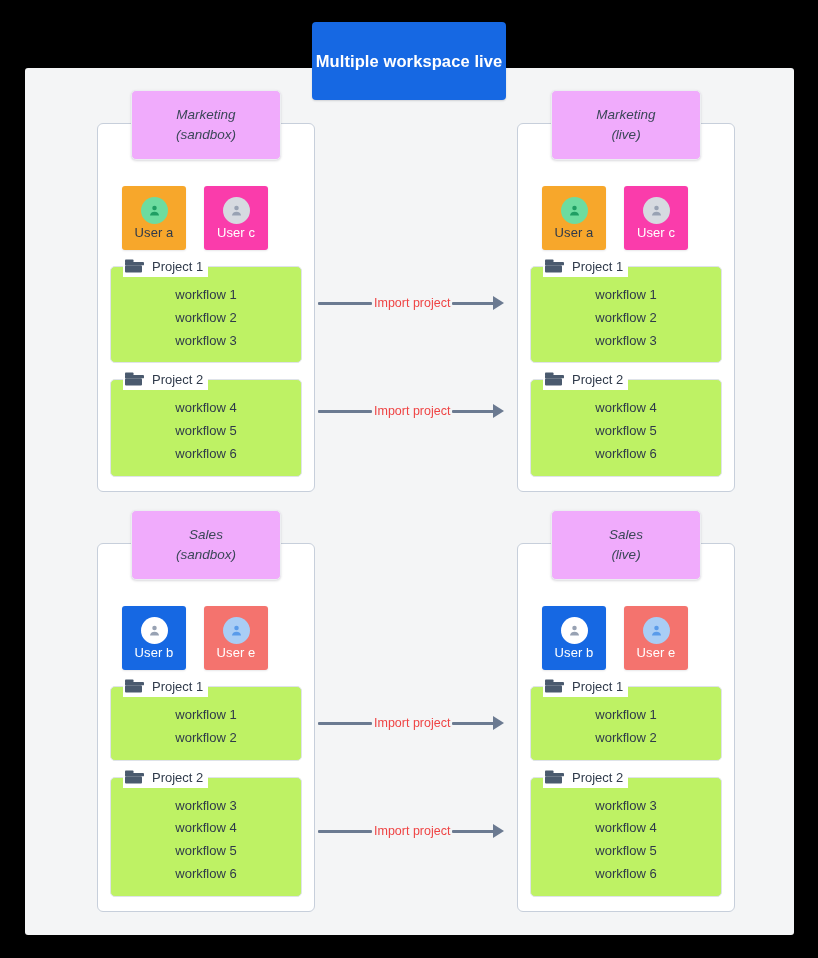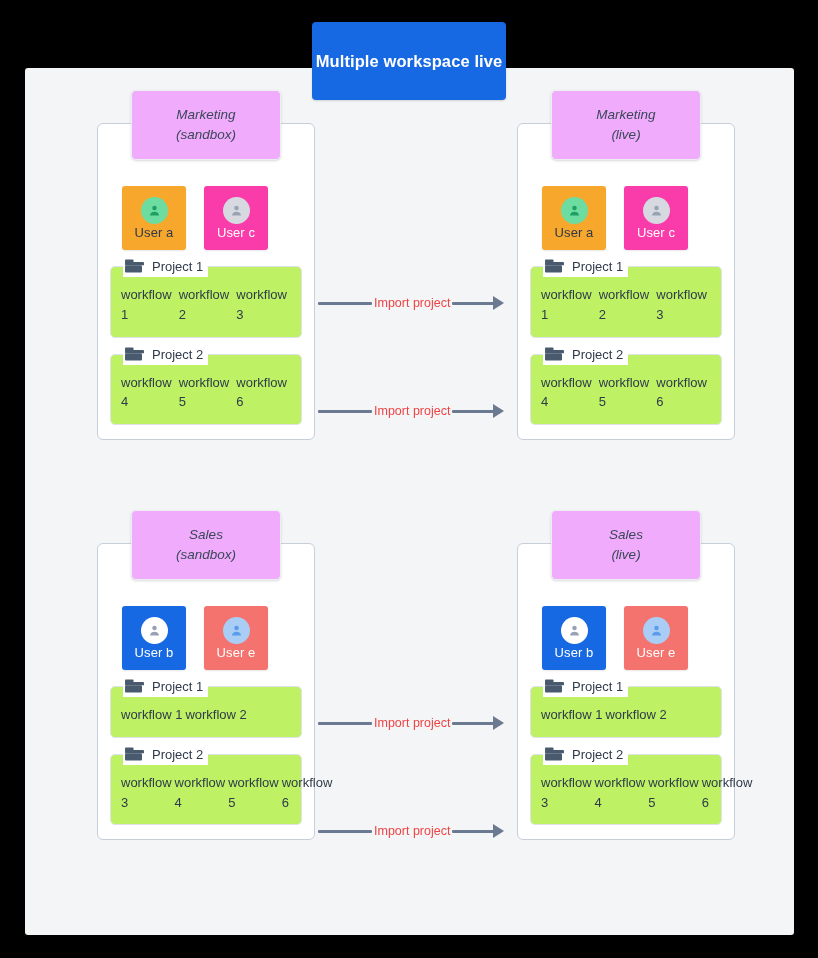--- a/index.html
+++ b/index.html
@@ -136,21 +136,21 @@
     height: 21px;
   }
   .folder-icon { display: block; }
   .proj-name {
     font-size: 13px;
     color: #2f3a4a;
     line-height: 1;
   }
   .wf-list {
     display: flex;
-    flex-direction: row;
+    flex-direction: column;
     align-items: center;
     gap: 3px;
     padding-top: 2px;
   }
   .wf {
     font-size: 13px;
     color: #2f3a4a;
     line-height: 1.52;
   }
 

